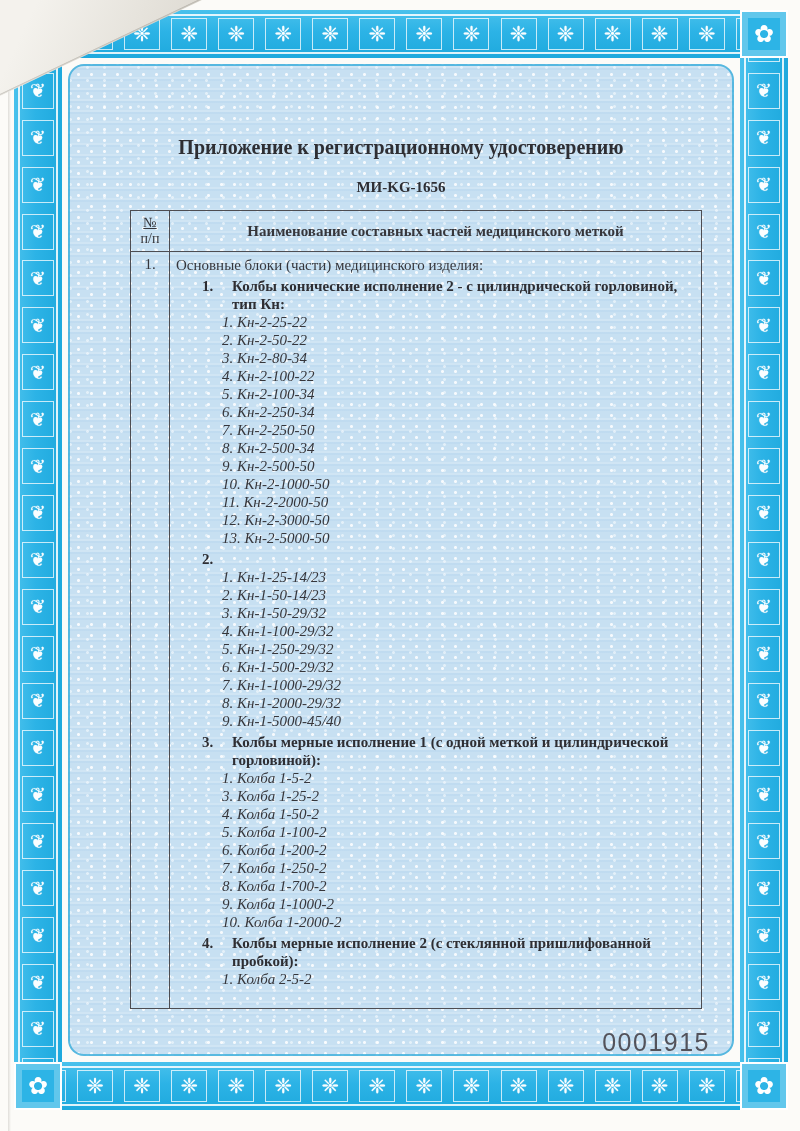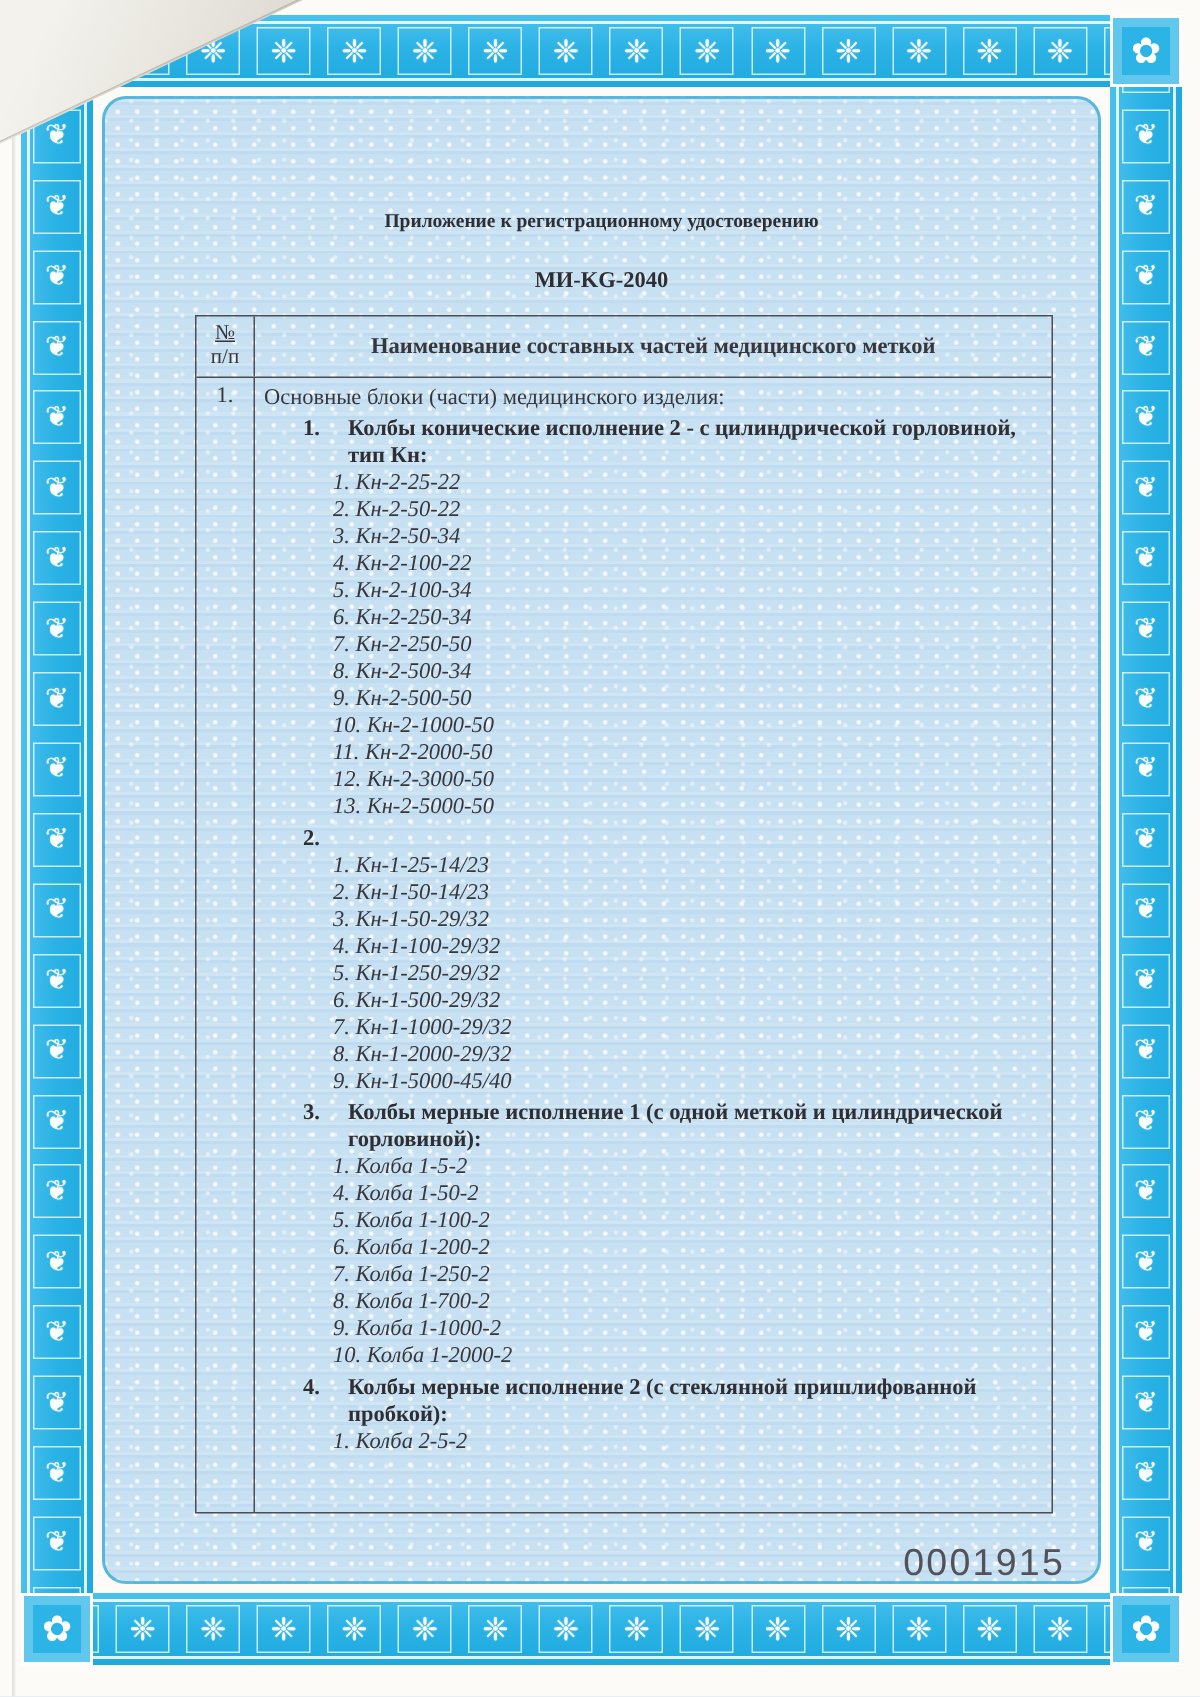--- a/index.html
+++ b/index.html
@@ -79,21 +79,21 @@
       radial-gradient(circle, rgba(255,255,255,.85) 1.1px, rgba(255,255,255,0) 1.9px),
       radial-gradient(circle, rgba(255,255,255,.50) 1px, rgba(255,255,255,0) 1.8px),
       repeating-linear-gradient(180deg, rgba(255,255,255,.16) 0 2px, rgba(140,185,225,.12) 2px 4px, rgba(255,255,255,0) 4px 11px);
     background-size:13px 11px,17px 13px,auto;
     background-position:2px 3px,9px 8px,0 0;
     box-sizing:border-box;
   }
 
   
   .titles{position:absolute;left:0;right:0;top:72px;text-align:center;color:#2e2e33;}
-  .title1{font-weight:bold;font-size:13px;line-height:18px;}
+  .title1{font-weight:bold;font-size:20px;line-height:18px;}
   .title2{font-weight:bold;font-size:15px;line-height:18px;margin-top:22px;}
 
   .tbl{
     position:absolute;left:60px;top:144px;width:572px;height:799px;
     border:1px solid #4d4d52;
     box-sizing:border-box;
     display:flex;flex-direction:column;
     color:#36363b;
   }
   .tbl-head{display:flex;flex:0 0 40px;border-bottom:1px solid #4d4d52;}
@@ -240,21 +240,21 @@
   </div>
   <div class="corner corner-tl">✿</div>
   <div class="corner corner-tr">✿</div>
   <div class="corner corner-bl">✿</div>
   <div class="corner corner-br">✿</div>
 
   <div class="inner">
 
     <div class="titles">
       <div class="title1">Приложение к регистрационному удостоверению</div>
-      <div class="title2">МИ-KG-2040</div>
+      <div class="title2">МИ-KG-1656</div>
     </div>
 
     <div class="tbl">
       <div class="tbl-head">
         <div class="th-no">
           <span class="u">№</span>
           <span>п/п</span>
         </div>
         <div class="th-name">Наименование составных частей медицинского меткой</div>
       </div>
@@ -264,21 +264,21 @@
           <div class="intro">Основные блоки (части) медицинского изделия:</div>
           <div>
               <div class="section">
                 <div class="shead">
                   <span class="snum">1.</span>
                   <span class="stitle">Колбы конические исполнение 2 - с цилиндрической горловиной, тип Кн:</span>
                 </div>
                 <div class="sitems">
                   <div class="sitem">1. Кн-2-25-22</div>
                   <div class="sitem">2. Кн-2-50-22</div>
-                  <div class="sitem">3. Кн-2-50-34</div>
+                  <div class="sitem">3. Кн-2-80-34</div>
                   <div class="sitem">4. Кн-2-100-22</div>
                   <div class="sitem">5. Кн-2-100-34</div>
                   <div class="sitem">6. Кн-2-250-34</div>
                   <div class="sitem">7. Кн-2-250-50</div>
                   <div class="sitem">8. Кн-2-500-34</div>
                   <div class="sitem">9. Кн-2-500-50</div>
                   <div class="sitem">10. Кн-2-1000-50</div>
                   <div class="sitem">11. Кн-2-2000-50</div>
                   <div class="sitem">12. Кн-2-3000-50</div>
                   <div class="sitem">13. Кн-2-5000-50</div>
@@ -300,20 +300,21 @@
                   <div class="sitem">9. Кн-1-5000-45/40</div>
                 </div>
               </div>
               <div class="section">
                 <div class="shead">
                   <span class="snum">3.</span>
                   <span class="stitle">Колбы мерные исполнение 1 (с одной меткой и цилиндрической горловиной):</span>
                 </div>
                 <div class="sitems">
                   <div class="sitem">1. Колба 1-5-2</div>
+                  <div class="sitem">3. Колба 1-25-2</div>
                   <div class="sitem">4. Колба 1-50-2</div>
                   <div class="sitem">5. Колба 1-100-2</div>
                   <div class="sitem">6. Колба 1-200-2</div>
                   <div class="sitem">7. Колба 1-250-2</div>
                   <div class="sitem">8. Колба 1-700-2</div>
                   <div class="sitem">9. Колба 1-1000-2</div>
                   <div class="sitem">10. Колба 1-2000-2</div>
                 </div>
               </div>
               <div class="section">

